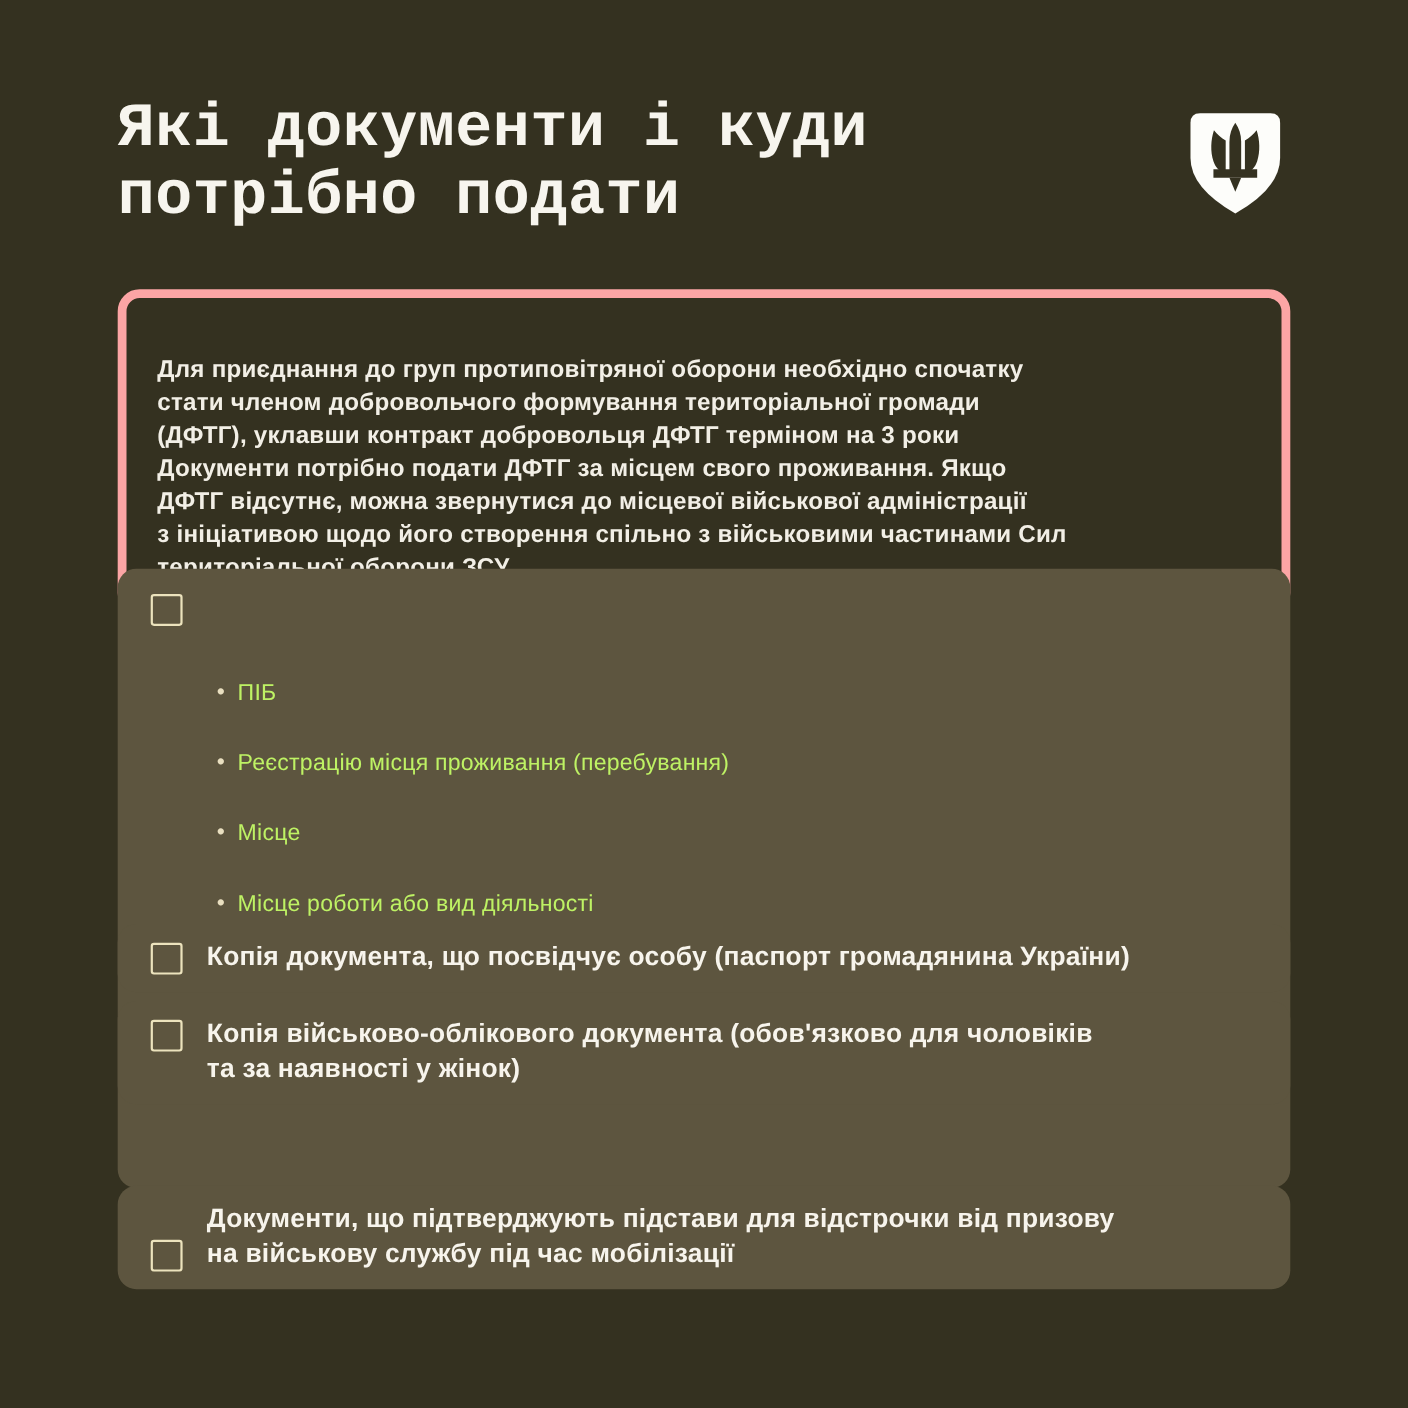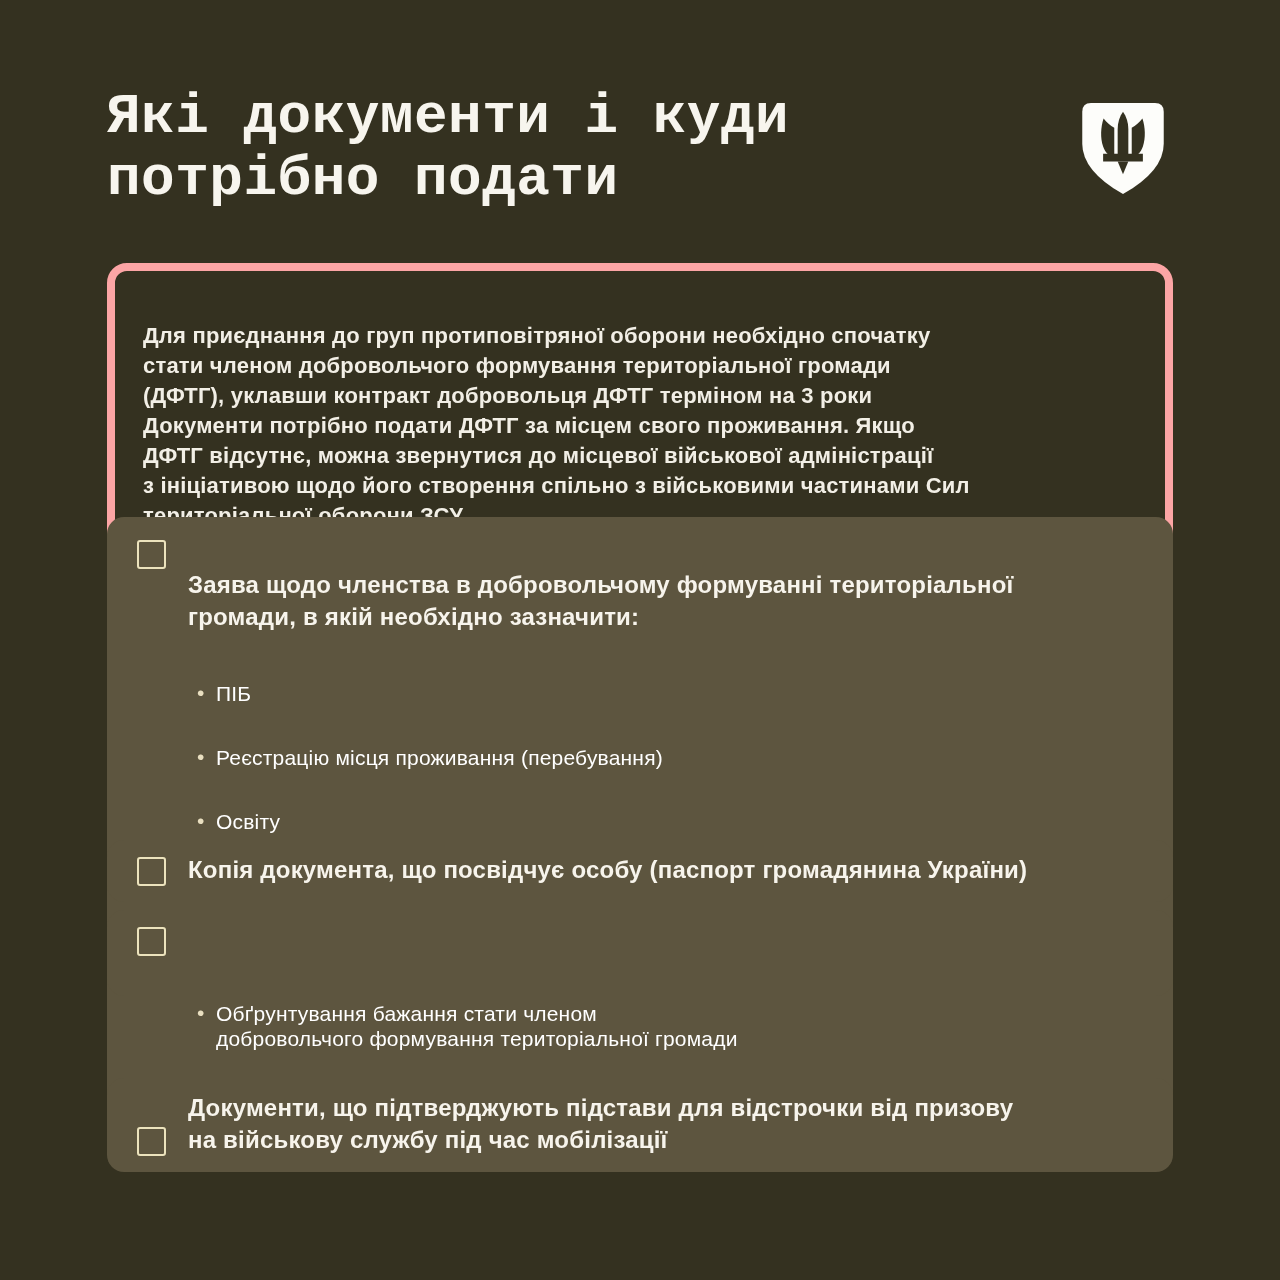--- a/index.html
+++ b/index.html
@@ -80,21 +80,21 @@
   }
   .sub-bullets {
     list-style: none;
     margin: 16px 0 0 0;
     padding: 0;
   }
   .sub-bullets li {
     position: relative;
     padding-left: 28px;
     margin-bottom: 7px;
-    color: #ffffff;
+    color: #bef264;
     font-size: 21px;
     line-height: 25px;
     font-weight: 400;
     letter-spacing: 0.2px;
     white-space: pre-line;
   }
   .sub-bullets li::before {
     content: "\2022";
     position: absolute;
     left: 9px; top: -1px;
@@ -127,41 +127,41 @@
 (ДФТГ), уклавши контракт добровольця ДФТГ терміном на 3 роки
 Документи потрібно подати ДФТГ за місцем свого проживання. Якщо
 ДФТГ відсутнє, можна звернутися до місцевої військової адміністрації
 з ініціативою щодо його створення спільно з військовими частинами Сил
 територіальної оборони ЗСУ</span>
   </div>
 
   <div class="card card-1">
     <span class="checkbox"></span>
     <div class="card-text">
-      <span>Заява щодо членства в добровольчому формуванні територіальної
-громади, в якій необхідно зазначити:</span>
       <ul class="sub-bullets">
         <li>ПІБ</li>
         <li>Реєстрацію місця проживання (перебування)</li>
-        <li>Освіту</li>
+        <li>Місце</li>
         <li>Місце роботи або вид діяльності</li>
         <li>Військово-облікову спеціальність (за наявності)</li>
         <li>Обґрунтування бажання стати членом
 добровольчого формування територіальної громади</li>
       </ul>
     </div>
   </div>
 
   <div class="card card-2">
     <span class="checkbox"></span>
     <div class="card-text">Копія документа, що посвідчує особу (паспорт громадянина України)</div>
   </div>
 
   <div class="card card-3">
     <span class="checkbox"></span>
+    <div class="card-text">Копія військово-облікового документа (обов'язково для чоловіків
+та за наявності у жінок)</div>
   </div>
 
 
   <div class="card card-5">
     <span class="checkbox"></span>
     <div class="card-text">Документи, що підтверджують підстави для відстрочки від призову
 на військову службу під час мобілізації</div>
   </div>
 
 </div>

